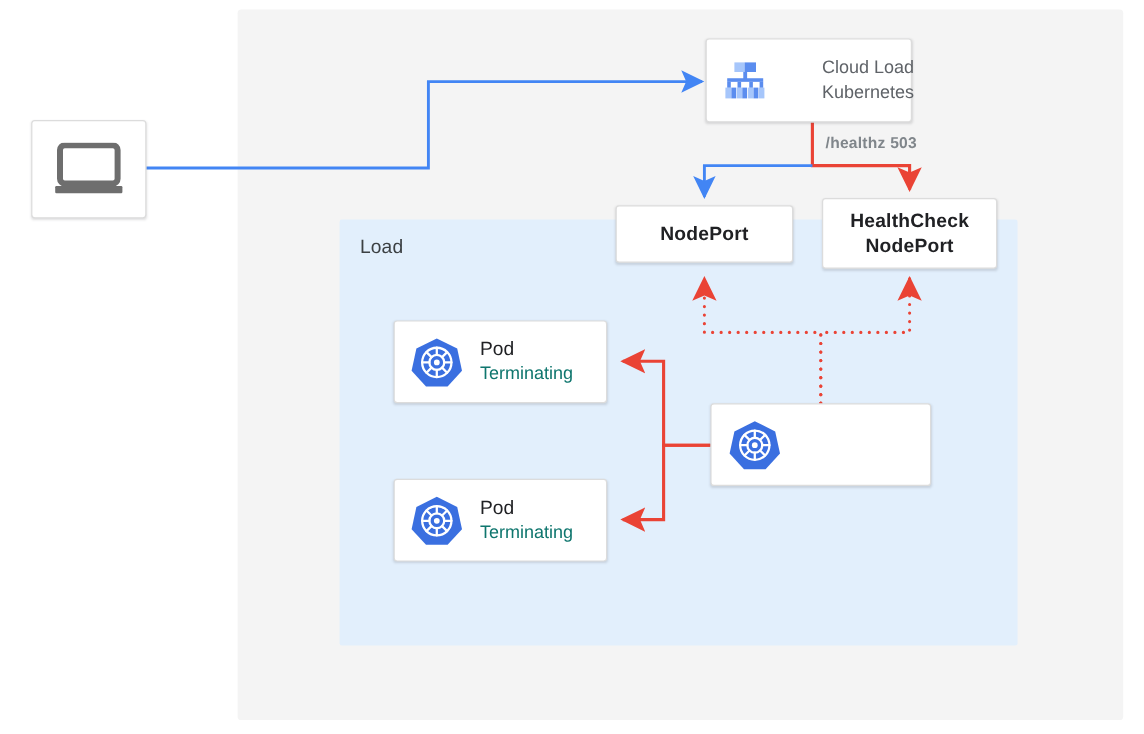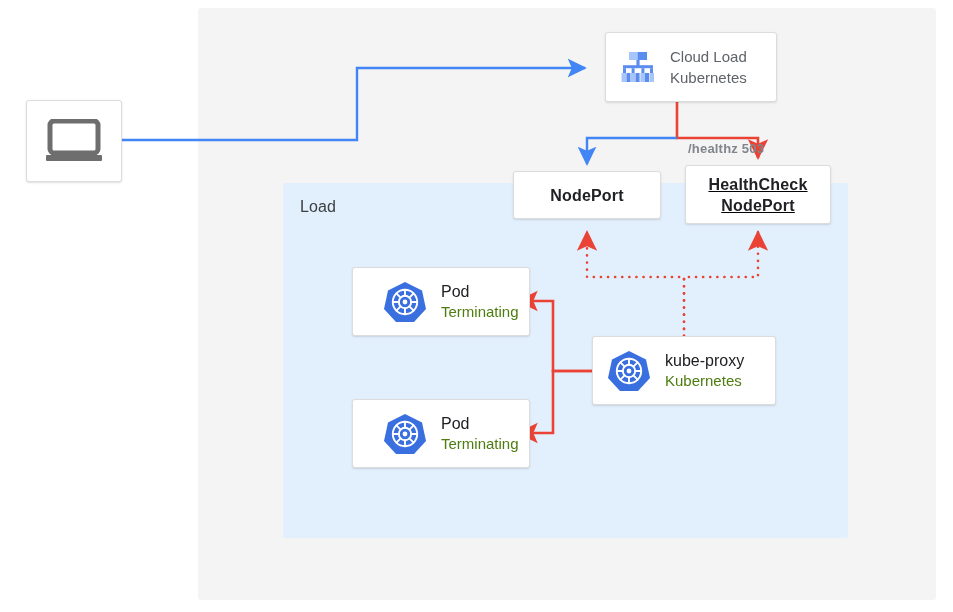--- a/index.html
+++ b/index.html
@@ -70,27 +70,28 @@
     position: absolute;
     left: 50%;
     top: 50%;
     transform: translate(-50%, -50%);
     width: 60px;
     height: 44px;
   }
 
   
   .clb-card {
-    left: 605px;
+    left: 588px;
     top: 32px;
     width: 172px;
     height: 70px;
     display: flex;
     align-items: center;
     padding-left: 12px;
+    gap: 32px;
   }
   .clb-icon {
     width: 40px;
     height: 40px;
     flex: 0 0 40px;
   }
   .clb-text {
     margin-left: 12px;
     font-size: 15px;
     line-height: 21px;
@@ -109,40 +110,39 @@
     justify-content: center;
   }
   .hcnp-card {
     left: 685px;
     top: 165px;
     width: 146px;
     height: 59px;
     display: flex;
     align-items: center;
     justify-content: center;
-    text-decoration: underline;
   }
   .np-label {
     font-size: 16px;
     font-weight: bold;
     color: #202124;
     letter-spacing: 0.2px;
     text-align: center;
     line-height: 21px;
     white-space: pre-line;
   }
 
   
   .pod-card {
-    left: 352px;
+    left: 328px;
     width: 178px;
     height: 69px;
     display: flex;
     align-items: center;
-    padding-left: 30px;
+    padding-left: 13px;
   }
   .pod-card-1 { top: 267px; }
   .pod-card-2 { top: 399px; }
 
   .kube-card {
     left: 592px;
     top: 336px;
     width: 184px;
     height: 69px;
     display: flex;
@@ -159,35 +159,34 @@
     margin-left: 14px;
     white-space: nowrap;
   }
   .card-title {
     font-size: 16px;
     color: #202124;
     line-height: 21px;
   }
   .card-sub {
     font-size: 15px;
-    color: #4d7c0f;
+    color: #0f766e;
     line-height: 20px;
   }
 
   
   .healthz-label {
     position: absolute;
     left: 688px;
     top: 111px;
     font-size: 13px;
     font-weight: bold;
     color: #80868b;
     letter-spacing: 0.2px;
     white-space: nowrap;
-    margin-top: 30px;
   }
 
   
   #connectors {
     position: absolute;
     left: 0;
     top: 0;
     width: 953px;
     height: 612px;
     pointer-events: none;
@@ -331,19 +330,15 @@
         <line x1="22" y1="28.2" x2="22" y2="34.2"></line>
         <line x1="9.8" y1="22" x2="15.8" y2="22"></line>
         <line x1="28.2" y1="22" x2="34.2" y2="22"></line>
         <line x1="13.4" y1="13.4" x2="17.6" y2="17.6"></line>
         <line x1="26.4" y1="26.4" x2="30.6" y2="30.6"></line>
         <line x1="30.6" y1="13.4" x2="26.4" y2="17.6"></line>
         <line x1="17.6" y1="26.4" x2="13.4" y2="30.6"></line>
       </g>
       <circle cx="22" cy="22" r="2.4" fill="#ffffff"></circle>
     </svg>
-    <div class="card-text">
-      <div class="card-title">kube-proxy</div>
-      <div class="card-sub">Kubernetes</div>
-    </div>
   </div>
 
 </div>
 
 </body></html>

